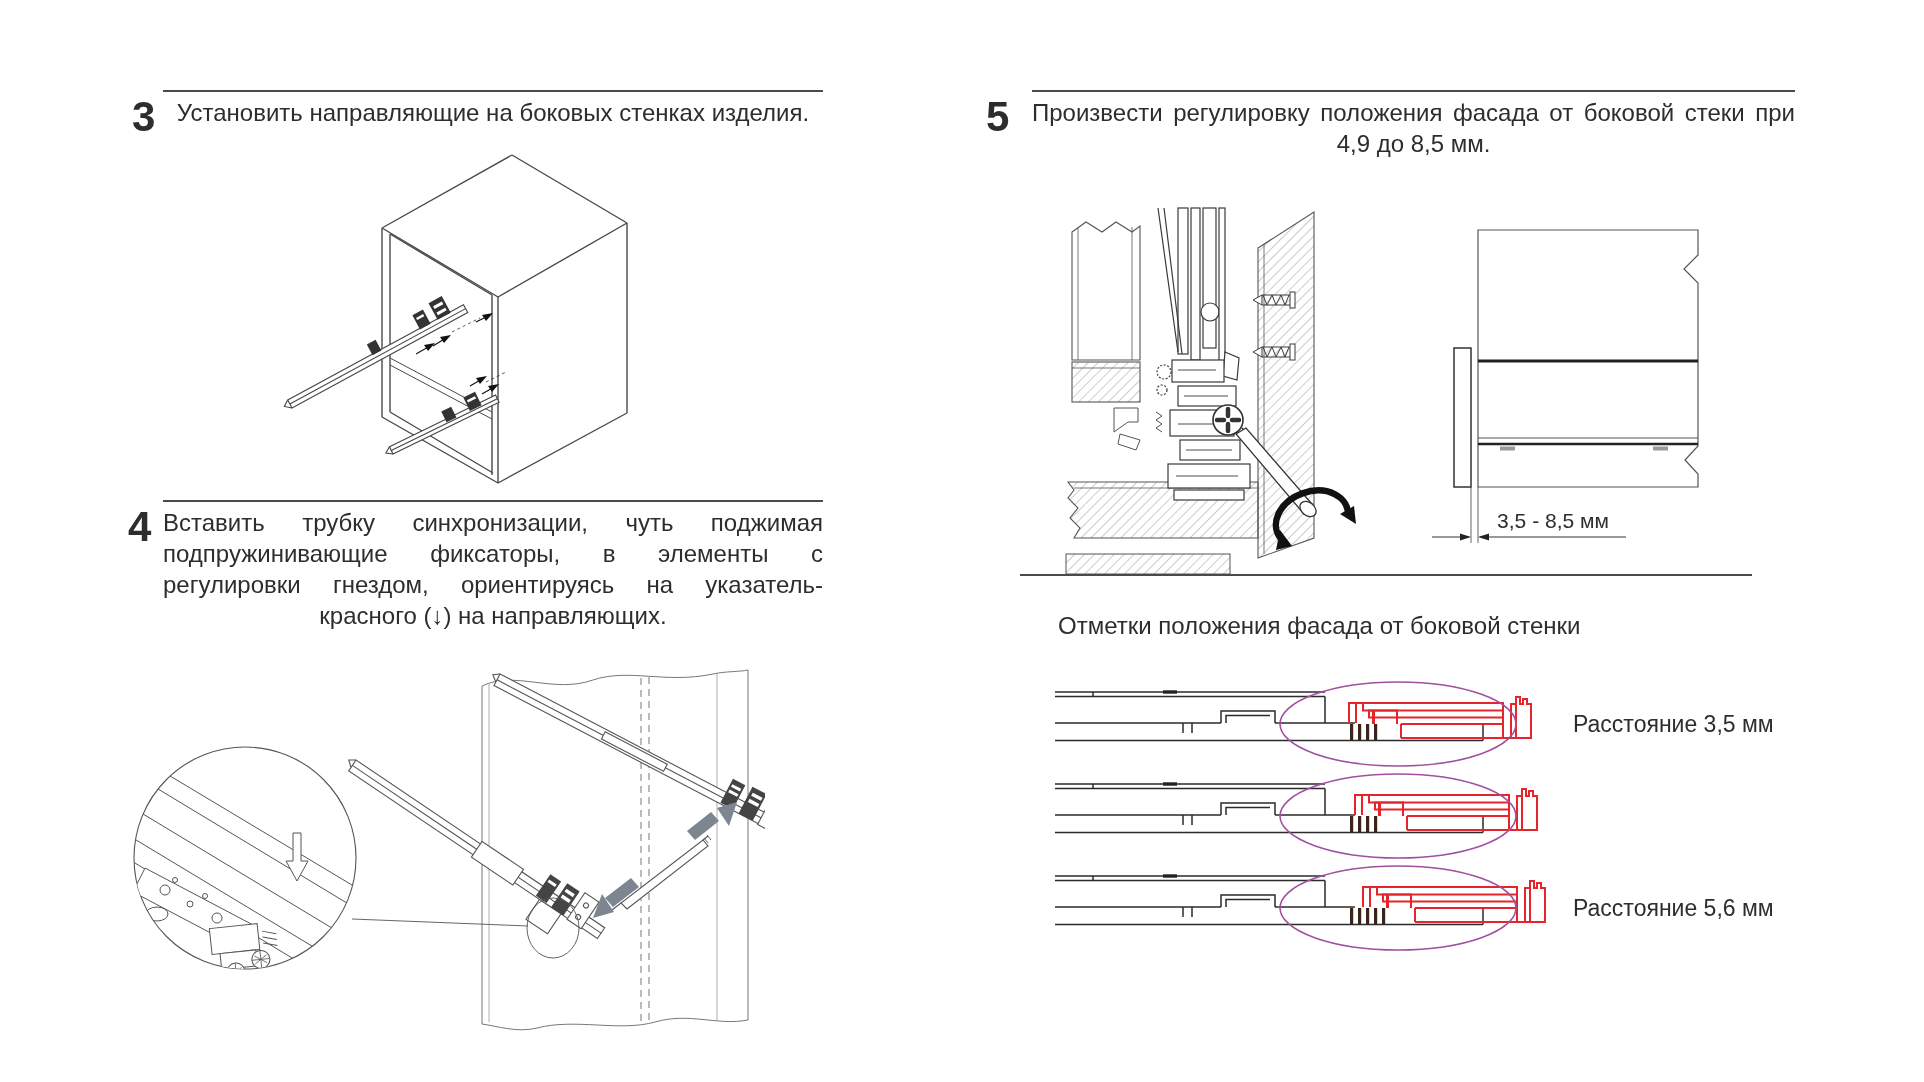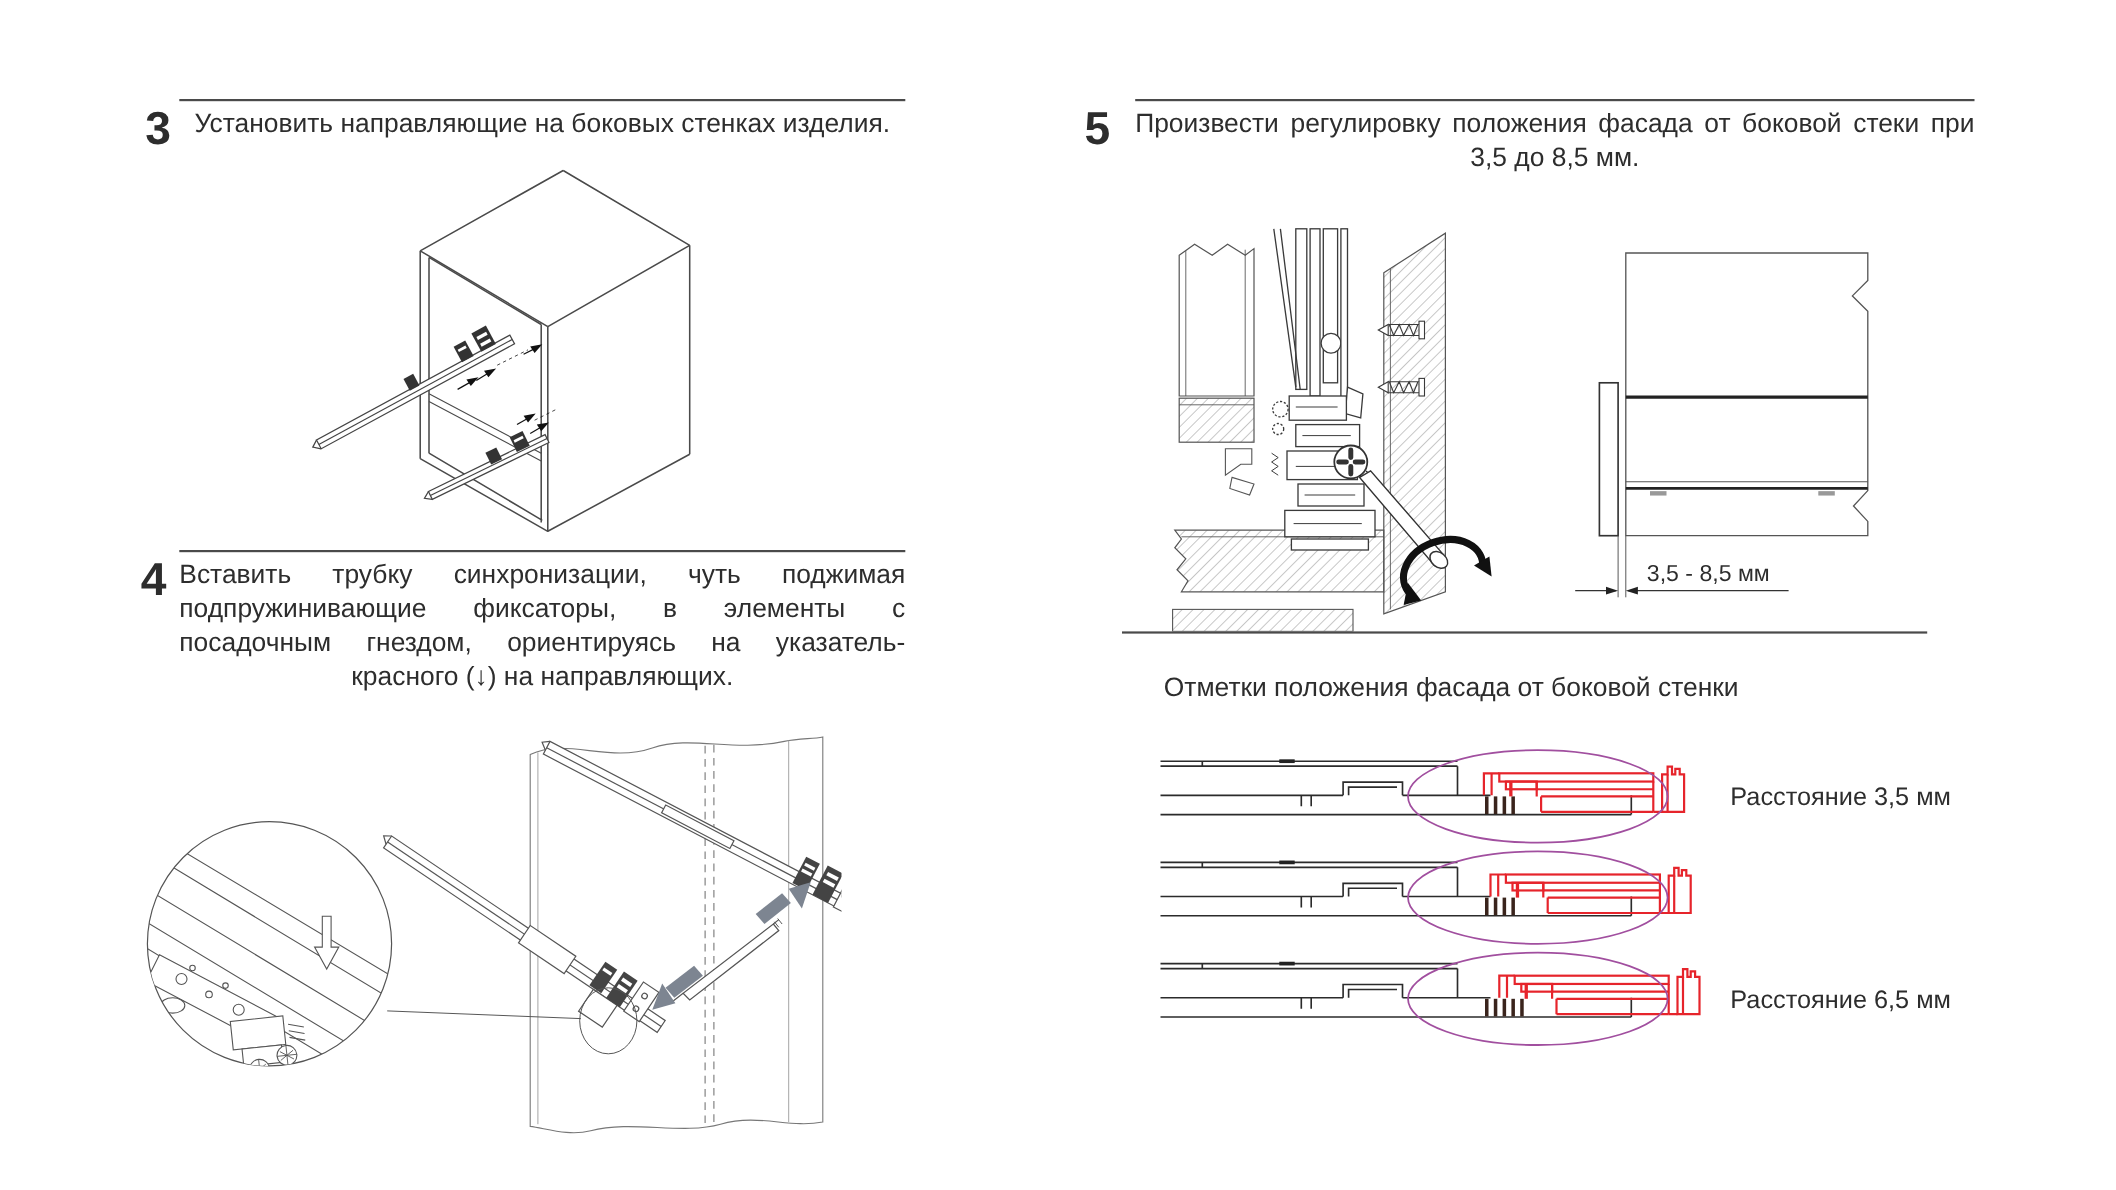--- a/index.html
+++ b/index.html
@@ -74,21 +74,21 @@
       <line x1="222" y1="200" x2="250" y2="186" stroke-dasharray="3,3" stroke-width="0.7"></line>
       <line x1="256" y1="250" x2="276" y2="240" stroke-dasharray="3,3" stroke-width="0.7"></line>
     </g>
   </svg>
 
   <div class="rule" style="left:163px;top:500px;width:660px;"></div>
   <div class="step-num" style="left:128px;top:506px;">4</div>
   <div class="step-text" style="left:163px;top:507px;width:660px;">
     <div class="jline">Вставить трубку синхронизации, чуть поджимая</div>
     <div class="jline">подпружинивающие фиксаторы, в элементы с</div>
-    <div class="jline">посадочным гнездом, ориентируясь на указатель-</div>
+    <div class="jline">регулировки гнездом, ориентируясь на указатель-</div>
     <div class="lastline">красного (↓) на направляющих.</div>
   </div>
 
   <svg class="fig" style="left:105px;top:628px;" width="660" height="420" viewBox="0 0 660 420">
     <defs>
         <clipPath id="clipB">
           <circle cx="140" cy="230" r="111"></circle>
         </clipPath>
       </defs>
 
@@ -169,21 +169,21 @@
           <path d="M158,306 l14,4 M158,312 l14,4 M158,318 l14,4" stroke-width="1"></path>
         </g>
       </g>
     </g>
   </svg>
 
   <div class="rule" style="left:1032px;top:90px;width:763px;"></div>
   <div class="step-num" style="left:986px;top:96px;">5</div>
   <div class="step-text" style="left:1032px;top:97px;width:763px;">
     <div class="jline">Произвести регулировку положения фасада от боковой стеки при</div>
-    <div class="lastline">3,5 до 8,5 мм.</div>
+    <div class="lastline">4,9 до 8,5 мм.</div>
   </div>
 
   <svg class="fig" style="left:1060px;top:202px;" width="345" height="372" viewBox="0 0 345 372">
     <defs>
       <pattern id="hatch" width="7" height="7" patternTransform="rotate(45)" patternUnits="userSpaceOnUse">
         <line x1="0" y1="0" x2="0" y2="7" stroke="#9a9a9a" stroke-width="1"></line>
       </pattern>
     </defs>
 
     <g>
@@ -357,17 +357,17 @@
           <path d="M296,43 V23 H310 M303,23 V43"></path>
           <rect x="310" y="23" width="140" height="7.5"></rect>
           <rect x="316" y="30.5" width="28" height="7"></rect>
           <path d="M344,30.5 V44 M344,37.5 H450 M348,44 H450 M348,44 V58 M348,58 H450 M450,30.5 V58"></path>
           <rect x="319" y="31" width="3" height="13" fill="#e6242b" stroke="none"></rect>
           <path d="M458,58 V24 h5 v-7 h4 v7 h3 v-5 h4 v5 h4 V58 Z" fill="#fff"></path>
           <path d="M463,24 V58 M450,58 H458"></path>
         </g>
         <ellipse cx="345" cy="44" rx="118" ry="42" fill="none" stroke="#a14f9f" stroke-width="1.6"></ellipse>
       </svg>
-      <div class="mark-row-label">Расстояние 6,5 мм</div>
+      <div class="mark-row-label">Расстояние 5,6 мм</div>
     </div>
   </div>
 
 </div>
 
 </body></html>

